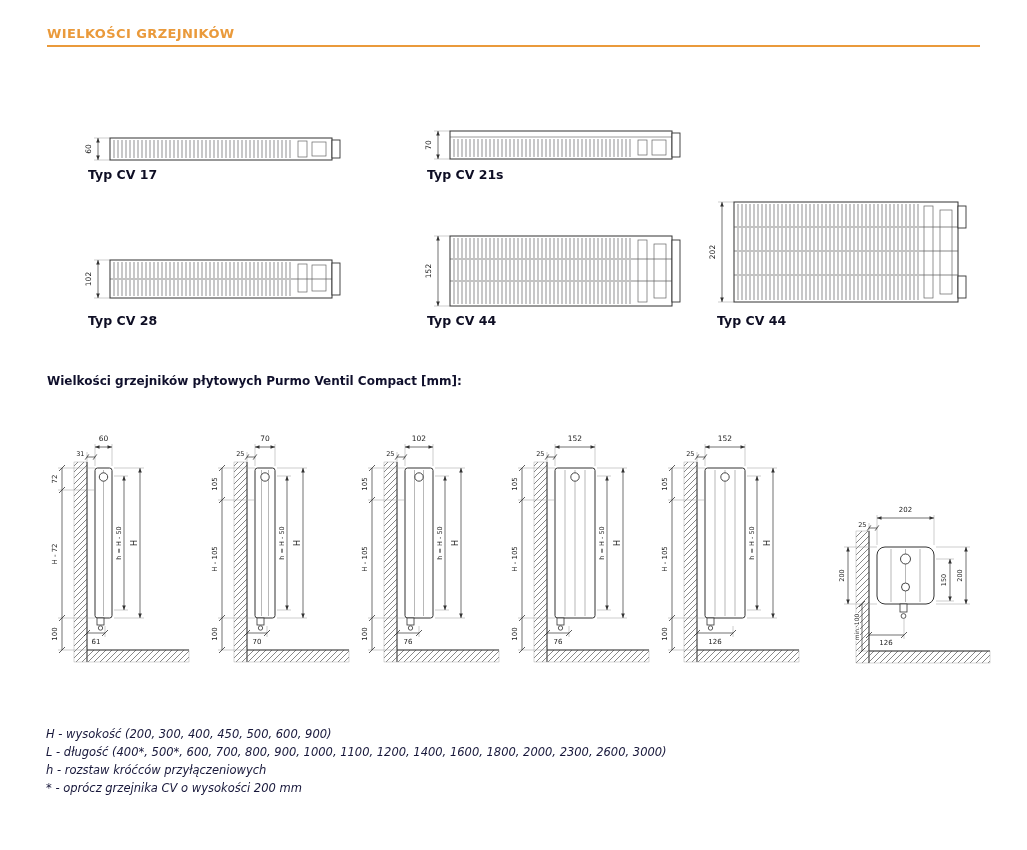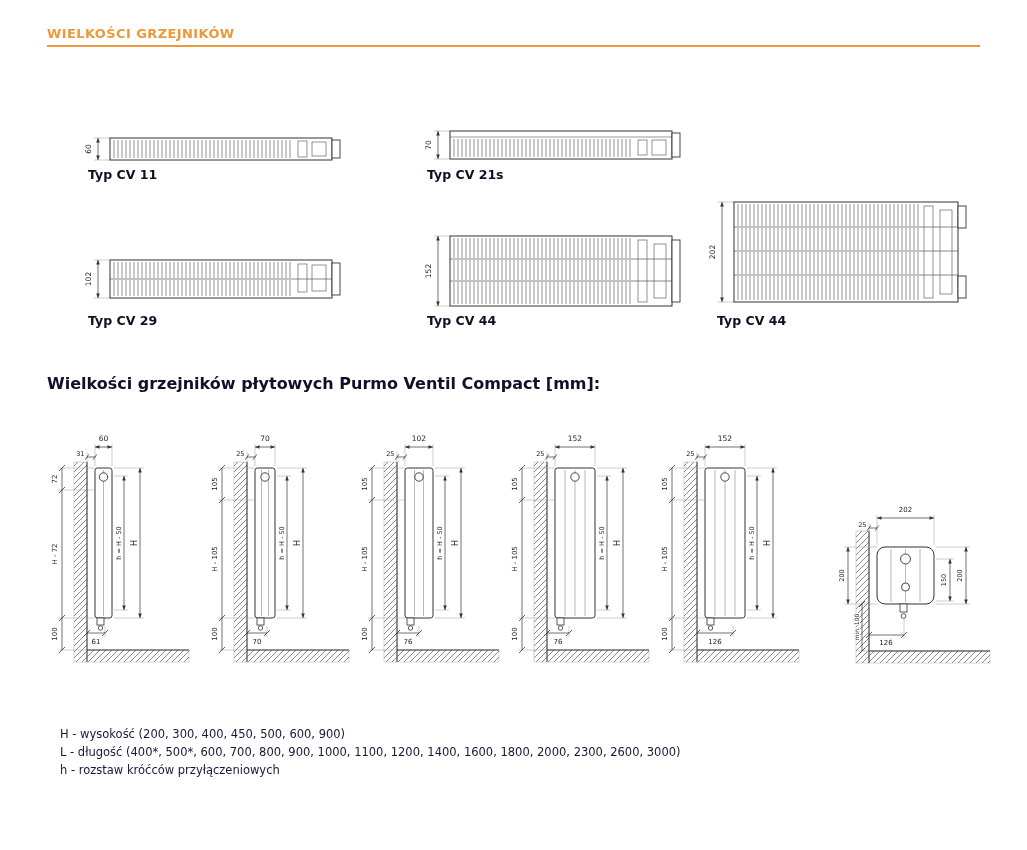--- a/index.html
+++ b/index.html
@@ -8,22 +8,22 @@
     position:relative; width:1027px; height:850px; background:#ffffff;
     font-family:"DejaVu Sans","Liberation Sans",sans-serif; overflow:hidden;
   }
   .abs { position:absolute; }
   .title {
     position:absolute; left:47px; top:26px;
     font-size:13px; font-weight:bold; letter-spacing:0.4px; color:#EA9A3B;
   }
   .rule { position:absolute; left:47px; top:45px; width:933px; height:2px; background:#EA9A3B; }
   .fig-label { position:absolute; font-size:12.5px; font-weight:bold; color:#0e0e24; }
-  .heading { position:absolute; left:47px; top:374px; font-size:16px; font-weight:bold; color:#10102c; }
-  .notes { position:absolute; left:60px; top:728px; }
+  .heading { position:absolute; left:47px; top:374px; font-size:12px; font-weight:bold; color:#10102c; }
+  .notes { position:absolute; left:46px; top:728px;font-style:italic; }
   .note { font-size:11.5px; line-height:13px; margin-bottom:5px; color:#17173a; }
   svg text { font-family:"DejaVu Sans","Liberation Sans",sans-serif; fill:#222; }
 </style>
 </head>
 <body>
 
 <svg width="0" height="0" style="position:absolute" aria-hidden="true">
   <defs>
     <pattern id="hatch" width="6" height="6" patternUnits="userSpaceOnUse">
       <path d="M-1,7 L7,-1" stroke="#555" stroke-width="0.7"></path>
@@ -47,21 +47,21 @@
       <path d="M14,6 l-1.8,4.5 h3.6 z" fill="#333"></path>
       <path d="M14,28 l-1.8,-4.5 h3.6 z" fill="#333"></path>
       <text transform="rotate(-90 7 17)" x="7" y="17" font-size="7.5" text-anchor="middle">60</text>
       <rect x="26" y="6" width="222" height="22" fill="#fff" stroke="#333" stroke-width="1"></rect>
       <rect x="29" y="8" width="180" height="18" fill="url(#vlines)"></rect>
       <rect x="214" y="9" width="9" height="16" fill="none" stroke="#666" stroke-width="0.7"></rect>
       <rect x="228" y="10" width="14" height="14" fill="none" stroke="#666" stroke-width="0.7"></rect>
       <rect x="248" y="8" width="8" height="18" fill="#fff" stroke="#333" stroke-width="0.9"></rect>
     </svg>
   </div>
-  <div class="fig-label" style="left:88px;top:167px">Typ CV 11</div>
+  <div class="fig-label" style="left:88px;top:167px">Typ CV 17</div>
 
   <div class="abs" style="left:424px;top:126px">
     <svg viewBox="0 0 262 38" width="262" height="38">
       <line x1="10" y1="5" x2="26" y2="5" stroke="#999" stroke-width="0.5"></line>
       <line x1="10" y1="33" x2="26" y2="33" stroke="#999" stroke-width="0.5"></line>
       <line x1="14" y1="5" x2="14" y2="33" stroke="#333" stroke-width="0.7"></line>
       <path d="M14,5 l-1.8,4.5 h3.6 z" fill="#333"></path>
       <path d="M14,33 l-1.8,-4.5 h3.6 z" fill="#333"></path>
       <text transform="rotate(-90 7 19)" x="7" y="19" font-size="7.5" text-anchor="middle">70</text>
       <rect x="26" y="5" width="222" height="28" fill="#fff" stroke="#333" stroke-width="1"></rect>
@@ -84,21 +84,21 @@
       <text transform="rotate(-90 7 23)" x="7" y="23" font-size="7.5" text-anchor="middle">102</text>
       <rect x="26" y="4" width="222" height="38" fill="#fff" stroke="#333" stroke-width="1"></rect>
       <rect x="29" y="6" width="180" height="16" fill="url(#vlines)"></rect>
       <line x1="26" y1="23" x2="248" y2="23" stroke="#555" stroke-width="0.7"></line>
       <rect x="29" y="24" width="180" height="16" fill="url(#vlines)"></rect>
       <rect x="214" y="8" width="9" height="28" fill="none" stroke="#666" stroke-width="0.7"></rect>
       <rect x="228" y="9" width="14" height="26" fill="none" stroke="#666" stroke-width="0.7"></rect>
       <rect x="248" y="7" width="8" height="32" fill="#fff" stroke="#333" stroke-width="0.9"></rect>
     </svg>
   </div>
-  <div class="fig-label" style="left:88px;top:313px">Typ CV 29</div>
+  <div class="fig-label" style="left:88px;top:313px">Typ CV 28</div>
 
   <div class="abs" style="left:424px;top:232px">
     <svg viewBox="0 0 262 78" width="262" height="78">
       <line x1="10" y1="4" x2="26" y2="4" stroke="#999" stroke-width="0.5"></line>
       <line x1="10" y1="74" x2="26" y2="74" stroke="#999" stroke-width="0.5"></line>
       <line x1="14" y1="4" x2="14" y2="74" stroke="#333" stroke-width="0.7"></line>
       <path d="M14,4 l-1.8,4.5 h3.6 z" fill="#333"></path>
       <path d="M14,74 l-1.8,-4.5 h3.6 z" fill="#333"></path>
       <text transform="rotate(-90 7 39)" x="7" y="39" font-size="7.5" text-anchor="middle">152</text>
       <rect x="26" y="4" width="222" height="70" fill="#fff" stroke="#333" stroke-width="1"></rect>
@@ -469,15 +469,16 @@
       <line x1="28" y1="143" x2="34" y2="137" stroke="#333" stroke-width="0.8"></line>
       <line x1="63" y1="143" x2="69" y2="137" stroke="#333" stroke-width="0.8"></line>
       <text x="48" y="150" font-size="7" text-anchor="middle">126</text>
     </svg>
   </div>
 
   <div class="notes">
     <div class="note">H - wysokość (200, 300, 400, 450, 500, 600, 900)</div>
     <div class="note">L - długość (400*, 500*, 600, 700, 800, 900, 1000, 1100, 1200, 1400, 1600, 1800, 2000, 2300, 2600, 3000)</div>
     <div class="note">h - rozstaw króćców przyłączeniowych</div>
+    <div class="note">* - oprócz grzejnika CV o wysokości 200 mm</div>
   </div>
 
 </div>
 
 </body></html>

